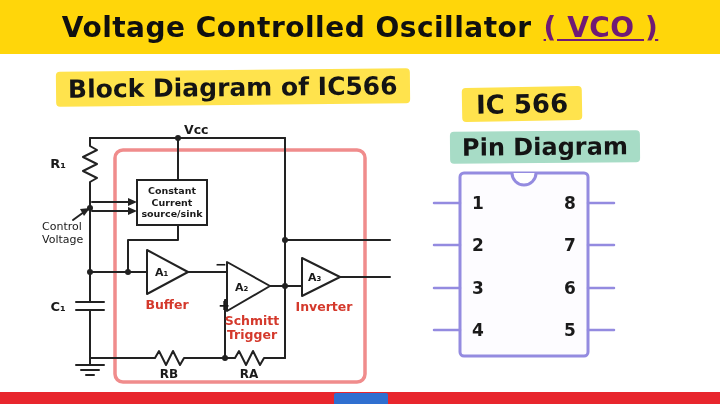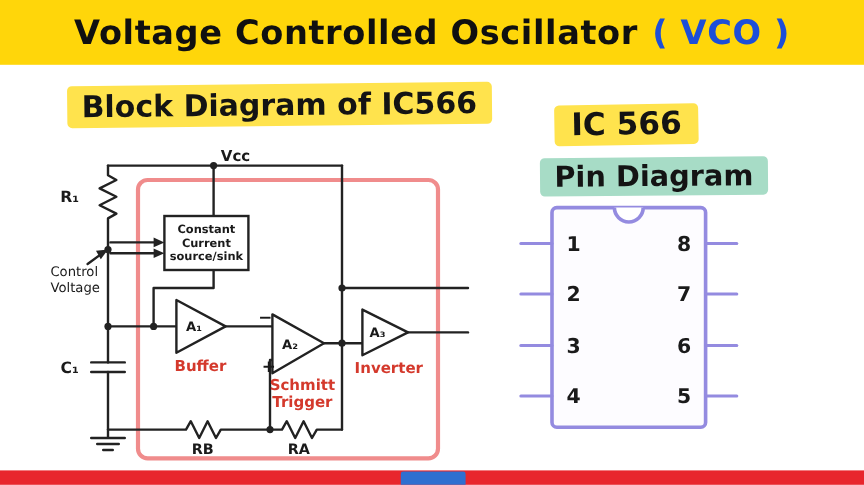--- a/index.html
+++ b/index.html
@@ -13,21 +13,21 @@
   
   .banner{
     position:absolute;top:0;left:0;width:720px;height:54px;
     background:#ffd60a;
     display:flex;align-items:center;justify-content:center;gap:12px;
   }
   .banner .t-main{
     font-size:28px;font-weight:bold;color:#101010;letter-spacing:.5px;
   }
   .banner .t-accent{
-    font-size:28px;font-weight:bold;color:#1d4ed8;letter-spacing:.5px;
+    font-size:28px;font-weight:bold;color:#701a75;letter-spacing:.5px;text-decoration:underline;
   }
 
   
   .h-block{
     position:absolute;left:56px;top:70px;
     font-size:25px;font-weight:bold;color:#141414;
     background:#ffe34d;padding:3px 12px;border-radius:4px;
     transform:rotate(-0.6deg);white-space:nowrap;
   }
   .h-ic{

